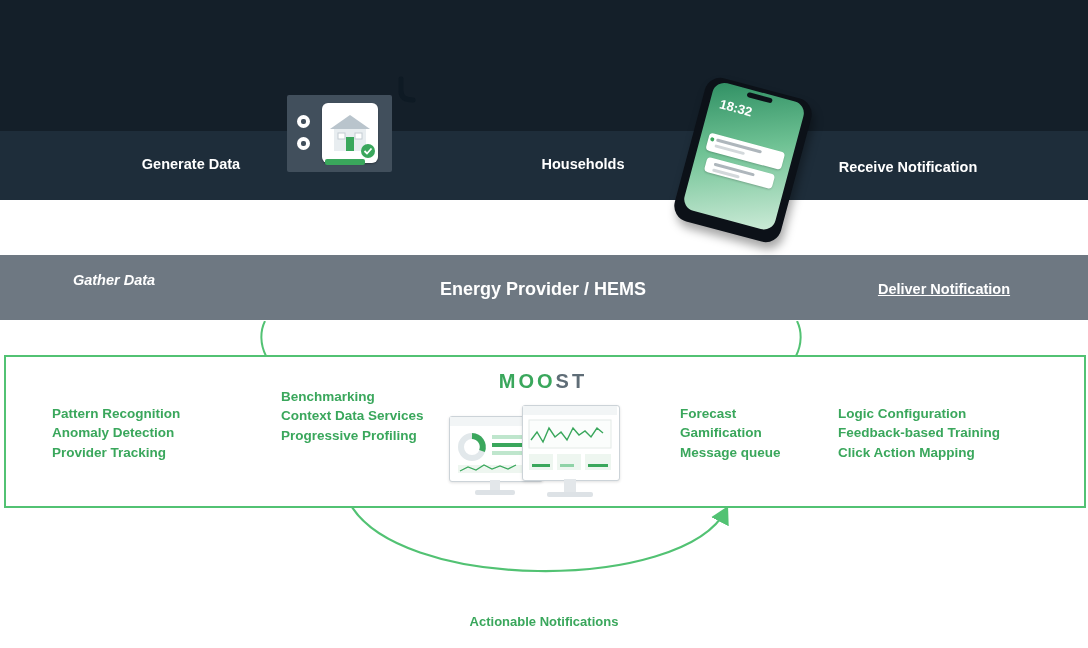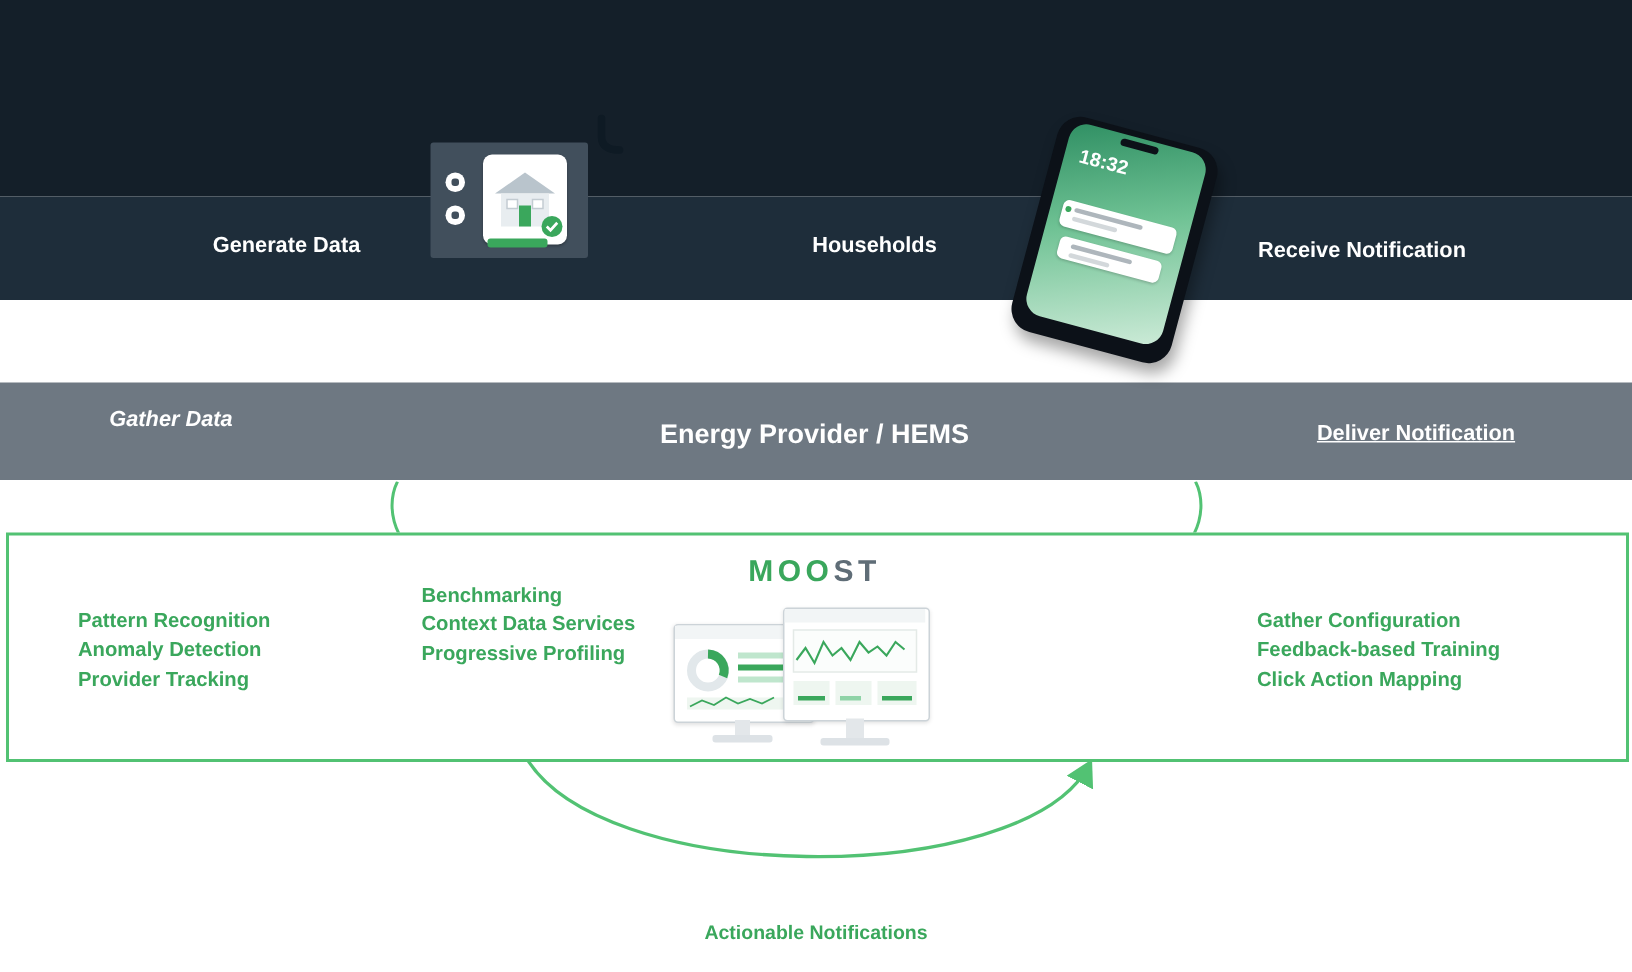--- a/index.html
+++ b/index.html
@@ -91,22 +91,27 @@
   <div class="abs feature-col" style="left:32px;top:404px;margin-left:20px;">
     <div>Pattern Recognition</div>
     <div>Anomaly Detection</div>
     <div>Provider Tracking</div>
   </div>
   <div class="abs feature-col" style="left:233px;top:387px;margin-left:48px;">
     <div>Benchmarking</div>
     <div>Context Data Services</div>
     <div>Progressive Profiling</div>
   </div>
+  <div class="abs feature-col" style="left:680px;top:404px;">
+    <div>Forecast</div>
+    <div>Gamification</div>
+    <div>Message queue</div>
+  </div>
   <div class="abs feature-col" style="left:838px;top:404px;">
-    <div>Gather Configuration</div>
+    <div>Logic Configuration</div>
     <div>Feedback-based Training</div>
     <div>Click Action Mapping</div>
   </div>
 
   <div class="abs house-tile">
     <span class="ring" style="left:10px;top:20px;"></span>
     <span class="ring" style="left:10px;top:42px;"></span>
     <div class="house-card">
       <svg width="56" height="60" viewBox="0 0 56 60">
         <polygon points="8,26 28,12 48,26" fill="#b9c4cc"></polygon>

